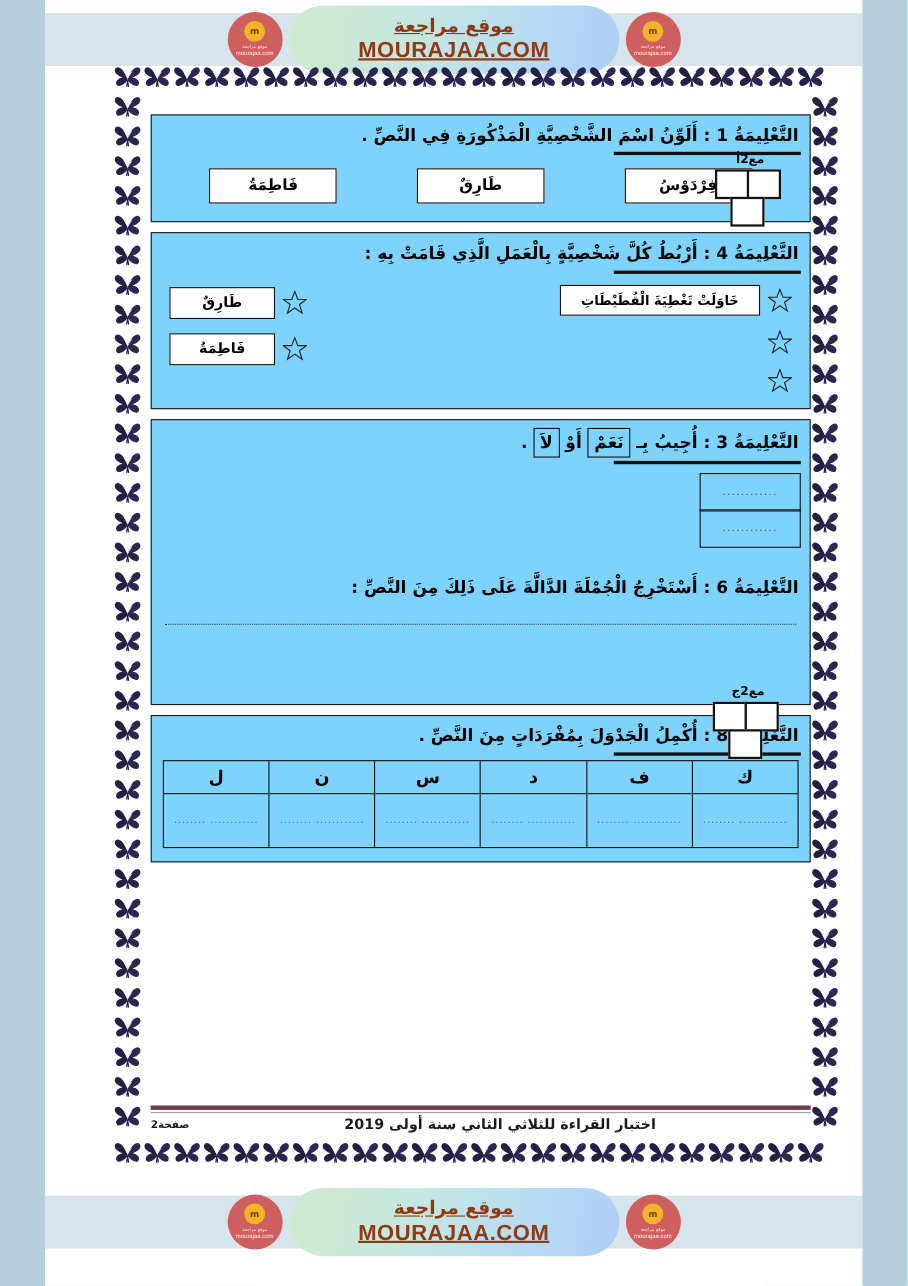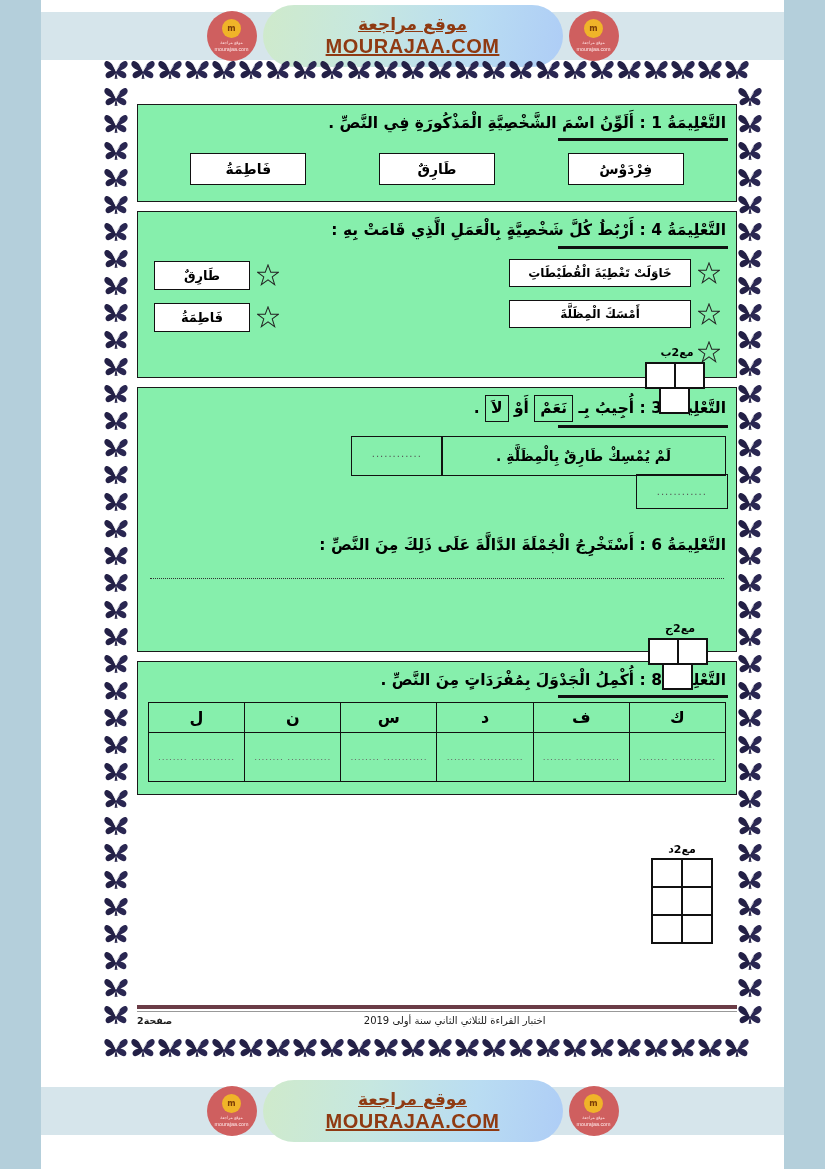--- a/index.html
+++ b/index.html
@@ -56,21 +56,21 @@
 
   
   .frame{position:absolute;left:62px;top:58px;width:660px;height:1000px;}
   .bf{position:absolute;width:26px;height:22px;}
   .bf svg{display:block;width:26px;height:22px;}
 
   
   .content{position:absolute;left:96px;top:104px;width:600px;height:912px;}
 
   .exo{
-    position:relative;border:1.6px solid #1a1a1a;background:#86efac;
+    position:relative;border:1.6px solid #1a1a1a;background:#7dd3fc;
     box-sizing:border-box;margin-bottom:9px;
   }
   .instr{
     text-align:right;font-size:15.5px;font-weight:bold;color:#000;
     padding:7px 10px 2px 10px;line-height:1.5;white-space:nowrap;
     direction:rtl;
   }
   .underline-bar{
     height:3px;background:#111;width:170px;margin:1px 8px 4px auto;
   }
@@ -159,21 +159,21 @@
     margin:-1.1px;box-sizing:border-box;}
 
   
   .footer{position:absolute;left:96px;top:1005px;width:600px;}
   .footer .rule{height:4px;background:#6b3c46;margin-bottom:2px;}
   .footer .rule2{height:1px;background:#999;margin-bottom:3px;}
   .footer-row{
     display:flex;flex-direction:row;justify-content:space-between;
     align-items:center;direction:rtl;
   }
-  .f-mid{font-size:10px;font-weight:normal;color:#1a1a1a;}
+  .f-mid{font-size:13px;font-weight:bold;color:#1a1a1a;}
   .f-page{font-size:9.5px;font-weight:bold;color:#1a1a1a;}
 </style>
 </head>
 <body>
 
 <div class="sheet">
 
   <div class="wm top">
     <div class="wm-strip"></div>
     <div class="wm-badge">
@@ -1164,21 +1164,20 @@
                 </svg>
             </div>
             <div class="mbox wide">خَاوَلَتْ تَغْطِيَةَ الْقُطَيْطَاتِ</div>
           </div>
           <div class="match-item">
             <div class="star">
               <svg viewBox="0 0 24 24">
                   <polygon points="12,1 15,9 23.5,9 16.6,14 19.3,22.5 12,17.4 4.7,22.5 7.4,14 0.5,9 9,9" fill="none" stroke="#222" stroke-width="1.1"></polygon>
                 </svg>
             </div>
-            <div class="mbox wide">أَمْسَكَ الْمِظَلَّةَ</div>
           </div>
           <div class="match-item">
             <div class="star">
               <svg viewBox="0 0 24 24">
                   <polygon points="12,1 15,9 23.5,9 16.6,14 19.3,22.5 12,17.4 4.7,22.5 7.4,14 0.5,9 9,9" fill="none" stroke="#222" stroke-width="1.1"></polygon>
                 </svg>
             </div>
           </div>
         </div>
 
@@ -1208,21 +1207,20 @@
         <span>التَّعْلِيمَةُ 3 : أُجِيبُ بِـ</span>
         <span style="border:1.5px solid #111;padding:1px 5px;display:inline-block;">نَعَمْ</span>
         <span>أَوْ</span>
         <span style="border:1.5px solid #111;padding:1px 5px;display:inline-block;">لاَ</span>
         <span>.</span>
       </div>
       <div class="underline-bar"></div>
 
       <div class="qtable">
         <div class="qrow">
-          <div class="qcell-text">لَمْ يُمْسِكْ طَارِقٌ بِالْمِظَلَّةِ .</div>
           <div class="qcell-ans">............</div>
         </div>
         <div class="qrow">
           <div class="qcell-ans">............</div>
         </div>
       </div>
 
       <div class="instr" style="padding-top:14px;">التَّعْلِيمَةُ 6  :  أَسْتَخْرِجُ الْجُمْلَةَ الدَّالَّةَ عَلَى ذَلِكَ مِنَ النَّصِّ :</div>
       <div class="dotline"></div>
       <div class="blankarea"></div>
@@ -1260,50 +1258,39 @@
         <div class="lcol">
           <div class="lhead">ل</div>
           <div class="lbody">............
 ........</div>
         </div>
       </div>
     </div>
 
   </div>
 
-
-  <div class="marker" style="left:595px;top:346px;">
-    <div class="marker-label">مع2ب</div>
+  <div class="marker" style="left:600px;top:138px;">
+    <div class="marker-label">مع2أ</div>
     <div class="tetro">
       <div class="cell" style="left:0;top:0;"></div>
       <div class="cell" style="left:29px;top:0;"></div>
       <div class="cell" style="left:14px;top:25px;"></div>
     </div>
   </div>
+
 
   <div class="marker" style="left:598px;top:622px;">
     <div class="marker-label">مع2ج</div>
     <div class="tetro">
       <div class="cell" style="left:0;top:0;"></div>
       <div class="cell" style="left:29px;top:0;"></div>
       <div class="cell" style="left:14px;top:25px;"></div>
     </div>
   </div>
 
-  <div class="marker" style="left:600px;top:843px;">
-    <div class="marker-label">مع2د</div>
-    <div class="grid23">
-      <div class="cell"></div>
-      <div class="cell"></div>
-      <div class="cell"></div>
-      <div class="cell"></div>
-      <div class="cell"></div>
-      <div class="cell"></div>
-    </div>
-  </div>
 
   <div class="footer">
     <div class="rule"></div>
     <div class="rule2"></div>
     <div class="footer-row">
       <div style="flex:1;"></div>
       <div class="f-mid">اختبار القراءة للثلاثي الثاني سنة أولى 2019</div>
       <div style="flex:1;"></div>
       <div class="f-page">صفحة2</div>
     </div>

